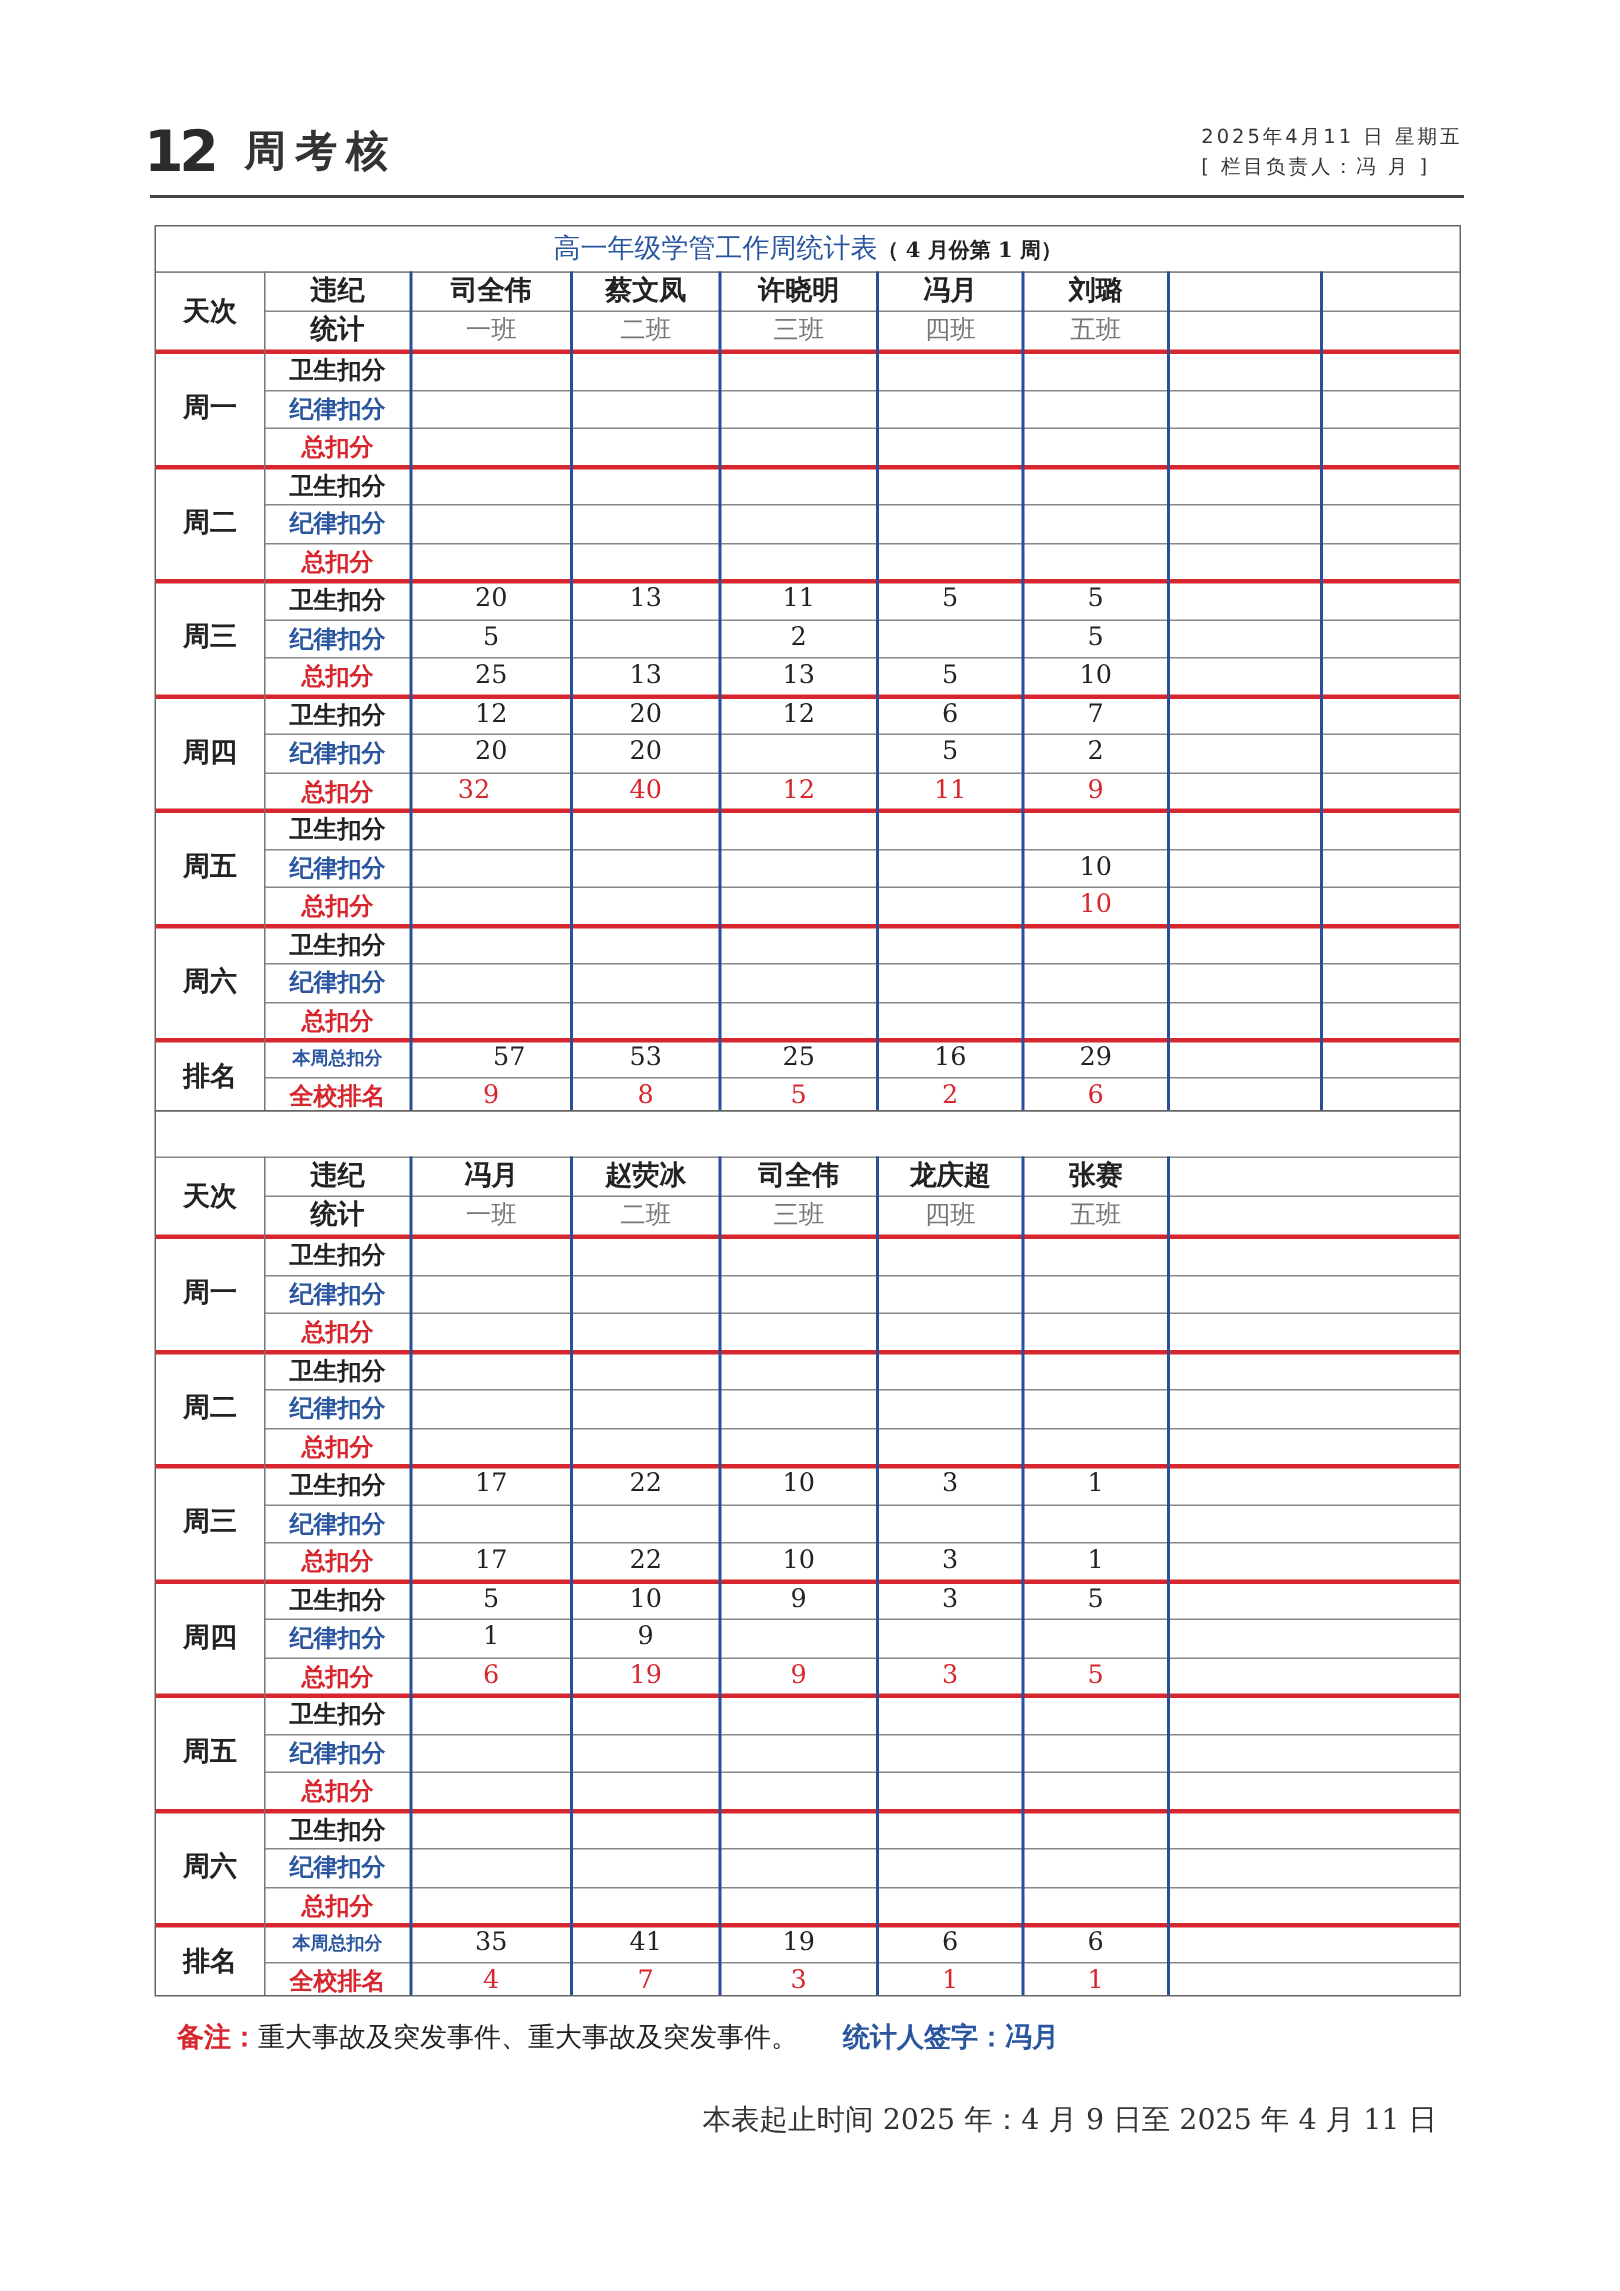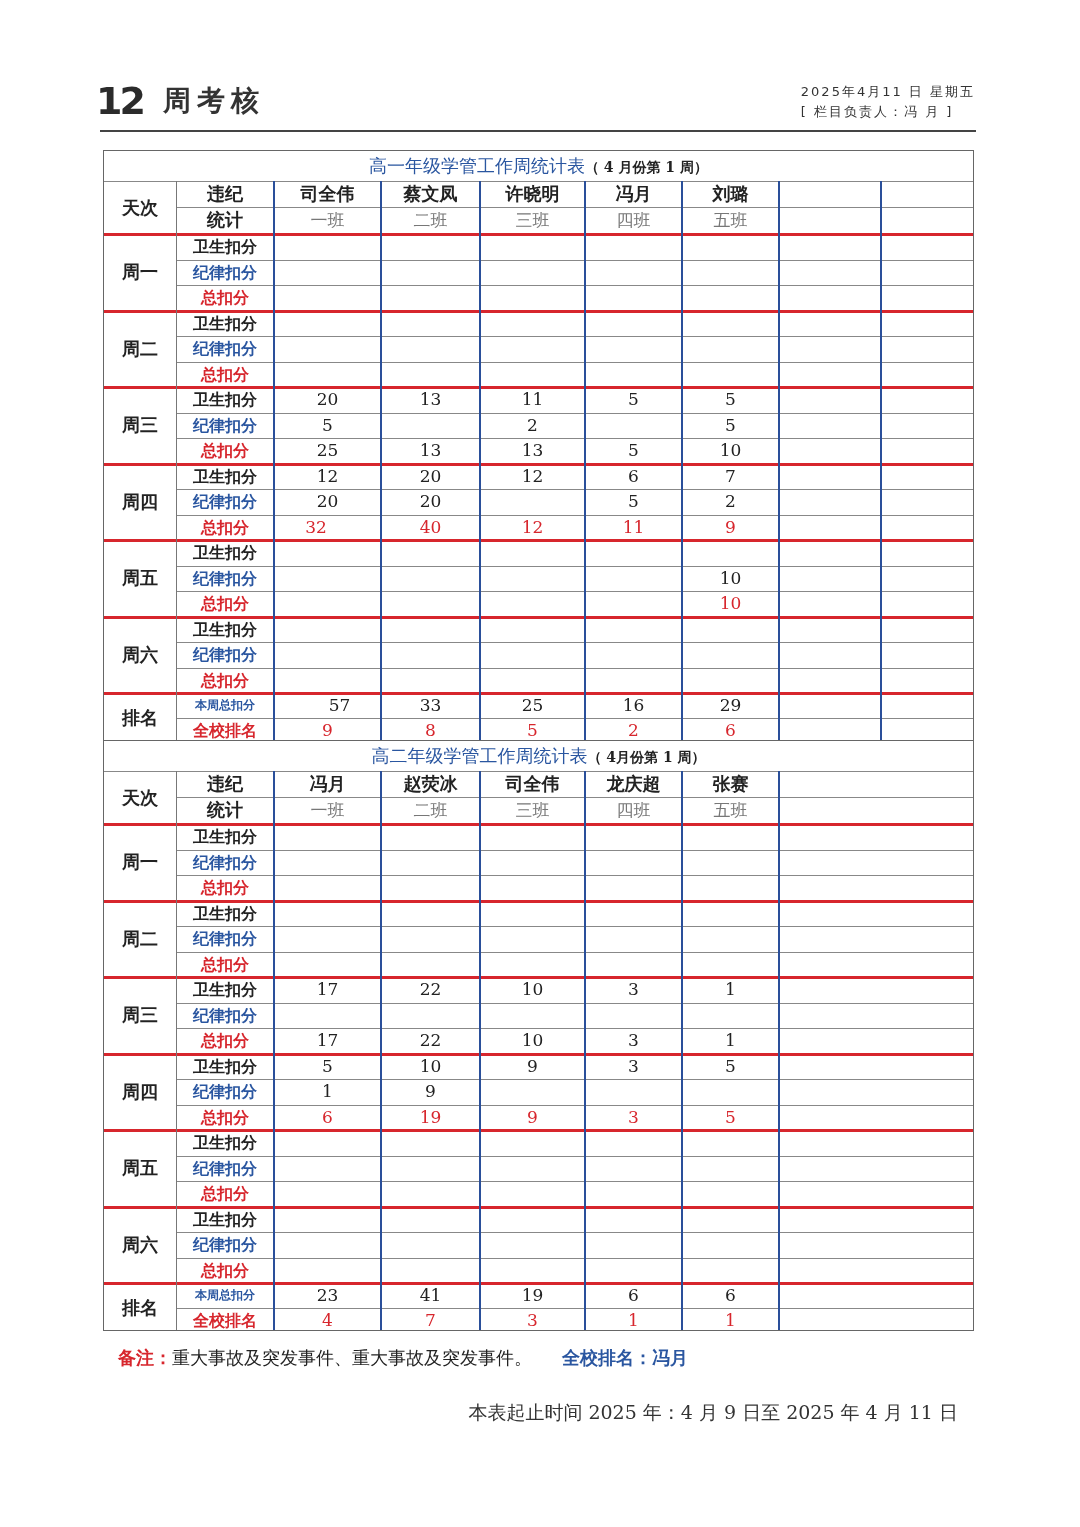--- a/index.html
+++ b/index.html
@@ -191,40 +191,39 @@
     <div class="cell num r" style="left:376px;width:105px;top:516.5px;height:25.5px;line-height:25.5px;"></div>
     <div class="cell num r" style="left:481px;width:97px;top:516.5px;height:25.5px;line-height:25.5px;"></div>
     <div class="cell num r" style="left:578px;width:97px;top:516.5px;height:25.5px;line-height:25.5px;"></div>
     <div class="rl" style="top:541px;"></div>
     <div class="cell day" style="left:0;width:72px;top:542px;height:50px;line-height:50px;">排名</div>
     <div class="cell lab b" style="left:72px;width:98px;top:542px;height:25px;line-height:25px;font-size:12px;">本周总扣分</div>
     <div class="cell lab r" style="left:72px;width:98px;top:567px;height:25px;line-height:25px;">全校排名</div>
     <div class="hl" style="top:567px;left:72px;"></div>
     <div class="cell num" style="left:170px;width:131px;top:542px;height:25px;line-height:25px;">57</div>
     <div class="cell num r" style="left:170px;width:107px;top:567px;height:25px;line-height:25px;">9</div>
-    <div class="cell num" style="left:277px;width:99px;top:542px;height:25px;line-height:25px;">33</div>
+    <div class="cell num" style="left:277px;width:99px;top:542px;height:25px;line-height:25px;">53</div>
     <div class="cell num r" style="left:277px;width:99px;top:567px;height:25px;line-height:25px;">8</div>
     <div class="cell num" style="left:376px;width:105px;top:542px;height:25px;line-height:25px;">25</div>
     <div class="cell num r" style="left:376px;width:105px;top:567px;height:25px;line-height:25px;">5</div>
     <div class="cell num" style="left:481px;width:97px;top:542px;height:25px;line-height:25px;">16</div>
     <div class="cell num r" style="left:481px;width:97px;top:567px;height:25px;line-height:25px;">2</div>
     <div class="cell num" style="left:578px;width:97px;top:542px;height:25px;line-height:25px;">29</div>
     <div class="cell num r" style="left:578px;width:97px;top:567px;height:25px;line-height:25px;">6</div>
     <div class="hl" style="top:30px;"></div>
     <div class="vg" style="left:72px;top:30px;bottom:0;"></div>
     <div class="vl" style="left:169px;top:30px;bottom:0;"></div>
     <div class="vl" style="left:276px;top:30px;bottom:0;"></div>
     <div class="vl" style="left:375px;top:30px;bottom:0;"></div>
     <div class="vl" style="left:480px;top:30px;bottom:0;"></div>
     <div class="vl" style="left:577px;top:30px;bottom:0;"></div>
     <div class="vl" style="left:674px;top:30px;bottom:0;"></div>
     <div class="vl" style="left:776px;top:30px;bottom:0;"></div>
   </div>
 <div id="t1" class="tbl" style="top:740px;height:591px;">
-    <div class="ttl" style=""><span class="big">高二年级学管工作周统计表</span><span class="small">（ 4月份第 1 周）</span></div>
     <div class="cell day" style="left:0;width:72px;top:30px;height:53px;line-height:53px;">天次</div>
     <div class="cell nm" style="left:72px;width:98px;top:30px;height:26px;line-height:26px;">违纪</div>
     <div class="cell nm" style="left:72px;width:98px;top:56px;height:26px;line-height:26px;">统计</div>
     <div class="cell nm" style="left:170px;width:107px;top:30px;height:26px;line-height:26px;">冯月</div>
     <div class="cell cls" style="left:170px;width:107px;top:56px;height:26px;line-height:26px;">一班</div>
     <div class="cell nm" style="left:277px;width:99px;top:30px;height:26px;line-height:26px;">赵荧冰</div>
     <div class="cell cls" style="left:277px;width:99px;top:56px;height:26px;line-height:26px;">二班</div>
     <div class="cell nm" style="left:376px;width:105px;top:30px;height:26px;line-height:26px;">司全伟</div>
     <div class="cell cls" style="left:376px;width:105px;top:56px;height:26px;line-height:26px;">三班</div>
     <div class="cell nm" style="left:481px;width:97px;top:30px;height:26px;line-height:26px;">龙庆超</div>
@@ -362,36 +361,36 @@
     <div class="cell num r" style="left:170px;width:107px;top:516.5px;height:25.5px;line-height:25.5px;"></div>
     <div class="cell num r" style="left:277px;width:99px;top:516.5px;height:25.5px;line-height:25.5px;"></div>
     <div class="cell num r" style="left:376px;width:105px;top:516.5px;height:25.5px;line-height:25.5px;"></div>
     <div class="cell num r" style="left:481px;width:97px;top:516.5px;height:25.5px;line-height:25.5px;"></div>
     <div class="cell num r" style="left:578px;width:97px;top:516.5px;height:25.5px;line-height:25.5px;"></div>
     <div class="rl" style="top:541px;"></div>
     <div class="cell day" style="left:0;width:72px;top:542px;height:50px;line-height:50px;">排名</div>
     <div class="cell lab b" style="left:72px;width:98px;top:542px;height:25px;line-height:25px;font-size:12px;">本周总扣分</div>
     <div class="cell lab r" style="left:72px;width:98px;top:567px;height:25px;line-height:25px;">全校排名</div>
     <div class="hl" style="top:567px;left:72px;"></div>
-    <div class="cell num" style="left:170px;width:107px;top:542px;height:25px;line-height:25px;">23</div>
+    <div class="cell num" style="left:170px;width:107px;top:542px;height:25px;line-height:25px;">35</div>
     <div class="cell num r" style="left:170px;width:107px;top:567px;height:25px;line-height:25px;">4</div>
     <div class="cell num" style="left:277px;width:99px;top:542px;height:25px;line-height:25px;">41</div>
     <div class="cell num r" style="left:277px;width:99px;top:567px;height:25px;line-height:25px;">7</div>
     <div class="cell num" style="left:376px;width:105px;top:542px;height:25px;line-height:25px;">19</div>
     <div class="cell num r" style="left:376px;width:105px;top:567px;height:25px;line-height:25px;">3</div>
     <div class="cell num" style="left:481px;width:97px;top:542px;height:25px;line-height:25px;">6</div>
     <div class="cell num r" style="left:481px;width:97px;top:567px;height:25px;line-height:25px;">1</div>
     <div class="cell num" style="left:578px;width:97px;top:542px;height:25px;line-height:25px;">6</div>
     <div class="cell num r" style="left:578px;width:97px;top:567px;height:25px;line-height:25px;">1</div>
     <div class="hl" style="top:30px;"></div>
     <div class="vg" style="left:72px;top:30px;bottom:0;"></div>
     <div class="vl" style="left:169px;top:30px;bottom:0;"></div>
     <div class="vl" style="left:276px;top:30px;bottom:0;"></div>
     <div class="vl" style="left:375px;top:30px;bottom:0;"></div>
     <div class="vl" style="left:480px;top:30px;bottom:0;"></div>
     <div class="vl" style="left:577px;top:30px;bottom:0;"></div>
     <div class="vl" style="left:674px;top:30px;bottom:0;"></div>
   </div>
 
 <div class="note">
-  <span class="rd">备注：</span><span>重大事故及突发事件、重大事故及突发事件。</span><span class="bl">全校排名：冯月</span>
+  <span class="rd">备注：</span><span>重大事故及突发事件、重大事故及突发事件。</span><span class="bl">统计人签字：冯月</span>
 </div>
 <div class="period">本表起止时间  2025 年：4 月  9 日至 2025 年 4  月 11  日</div>
 
 </body></html>

